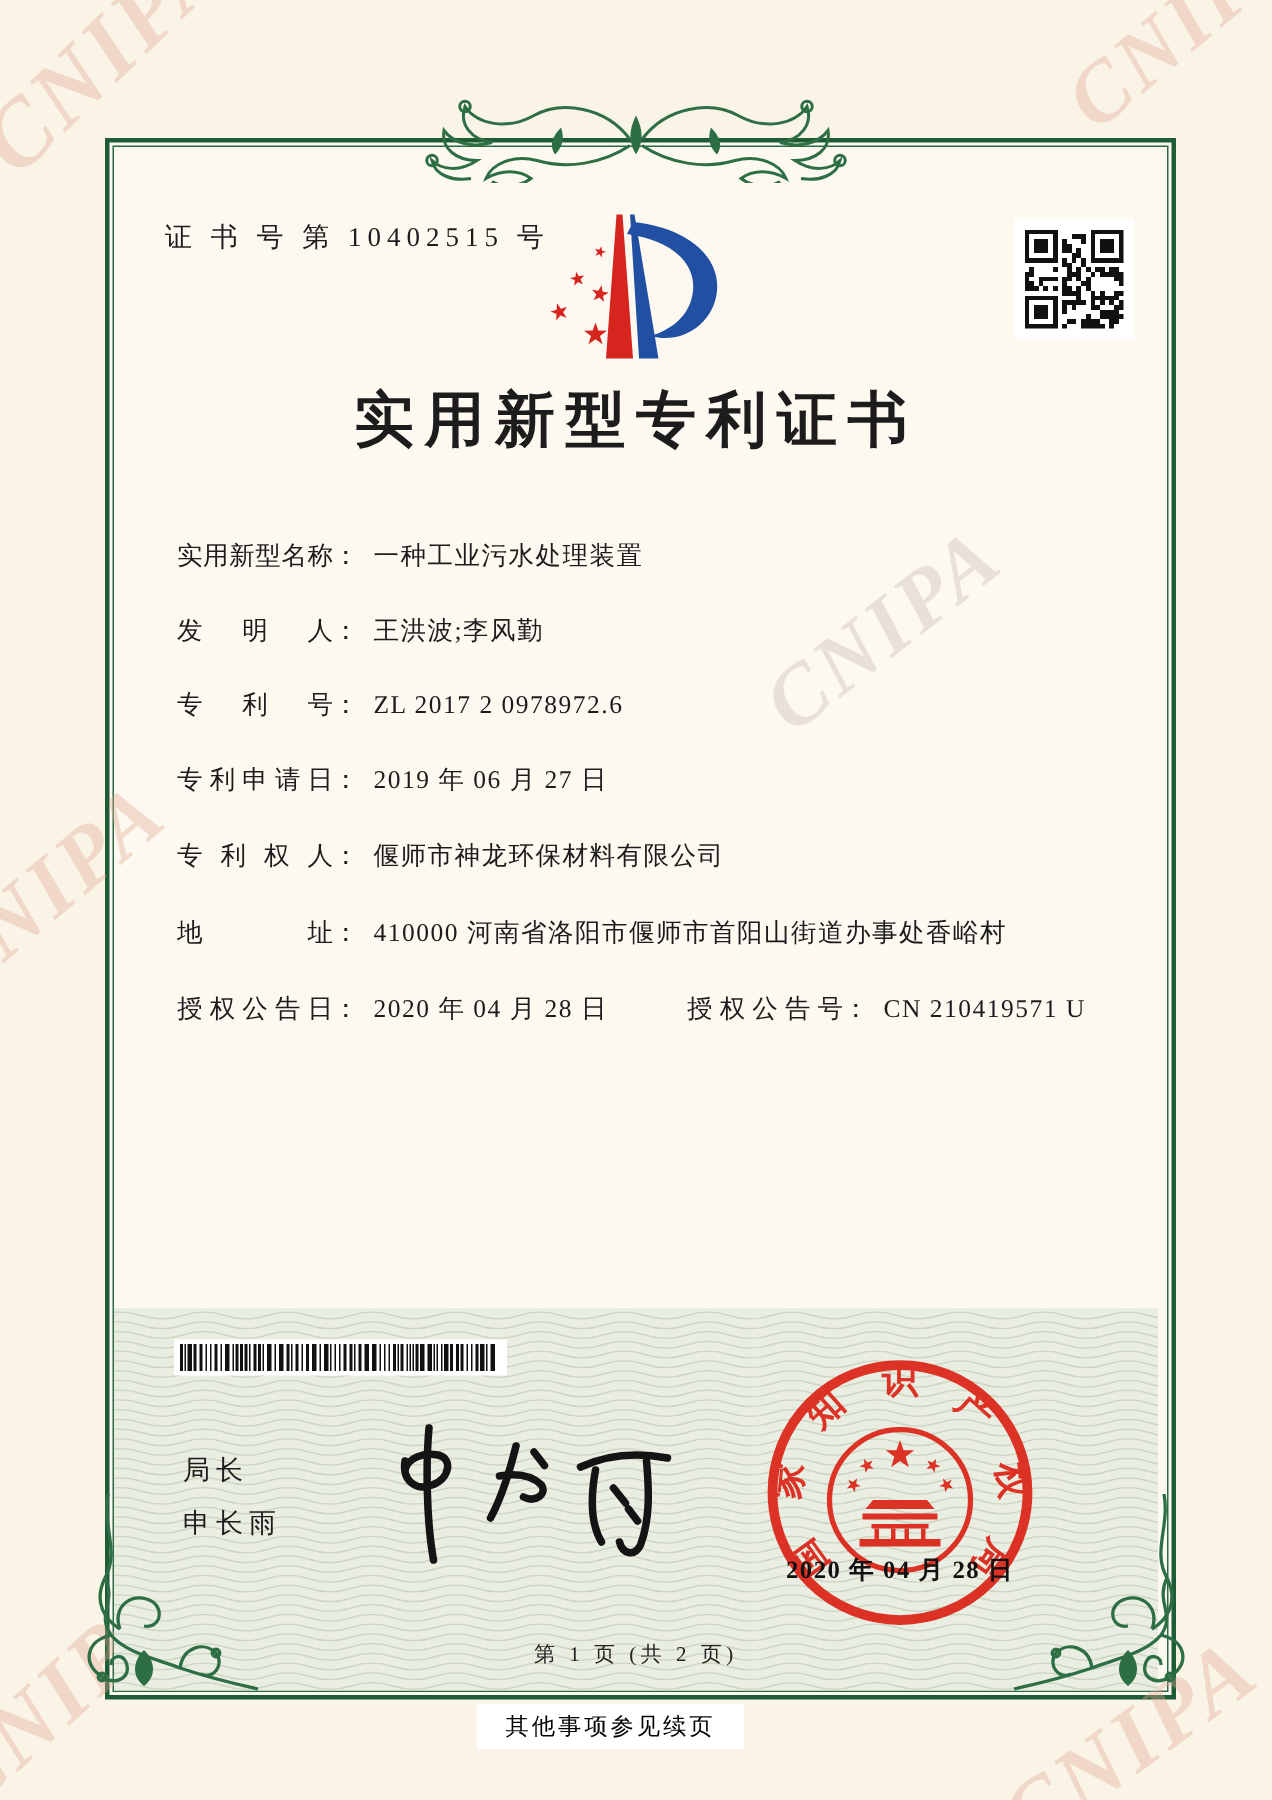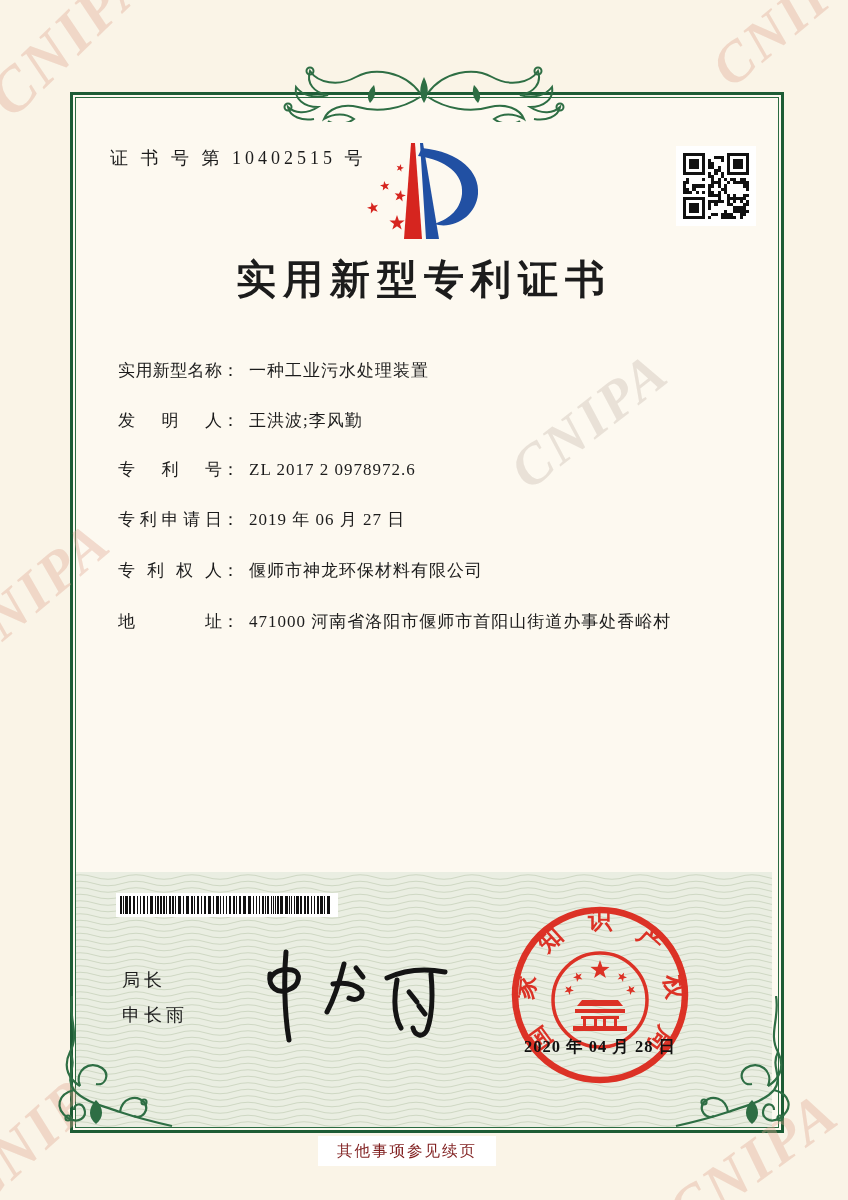--- a/index.html
+++ b/index.html
@@ -37,21 +37,21 @@
   .barcode{position:absolute;left:116px;top:893px;background:#fff;padding:3px 4px;z-index:4;line-height:0;}
   .sig-role{position:absolute;left:122px;top:968px;font-size:18px;letter-spacing:4px;z-index:4;}
   .sig-name{position:absolute;left:122px;top:1003px;font-size:18px;letter-spacing:4px;z-index:4;}
   .signature{position:absolute;left:248px;top:944px;z-index:5;}
   .seal{position:absolute;left:505px;top:900px;z-index:5;}
   .seal-date{position:absolute;left:505px;top:1036px;width:190px;text-align:center;font-size:16.5px;
              font-weight:600;letter-spacing:1px;color:#111;z-index:6;}
   .page-no{position:absolute;left:70px;top:1094px;width:708px;text-align:center;font-size:14px;
            letter-spacing:3px;z-index:4;color:#222;}
   .note-box{position:absolute;left:318px;top:1136px;width:178px;height:30px;background:#fff;z-index:4;
-            display:flex;align-items:center;justify-content:center;font-size:15.5px;letter-spacing:2px;color:#7f1d1d;}
+            display:flex;align-items:center;justify-content:center;font-size:15.5px;letter-spacing:2px;color:#000000;}
 </style>
 </head>
 <body>
 
 <div class="page">
 
   <span class="wm" style="left:-30px;top:0px;font-size:62px;transform:rotate(-44deg);">CNIPA</span>
   <span class="wm" style="left:698px;top:-16px;font-size:56px;transform:rotate(-40deg);">CNIPA</span>
   <span class="wm" style="left:498px;top:388px;font-size:56px;transform:rotate(-38deg);color:rgba(205,192,182,0.42);">CNIPA</span>
   <span class="wm" style="left:-64px;top:560px;font-size:58px;transform:rotate(-40deg);">CNIPA</span>
@@ -294,21 +294,27 @@
   <div class="field-row" style="top:458px;">
     <span class="jlabel">专利号</span><span class="fcolon">：</span><span class="fvalue">ZL 2017 2 0978972.6</span>
   </div>
   <div class="field-row" style="top:508px;">
     <span class="jlabel">专利申请日</span><span class="fcolon">：</span><span class="fvalue">2019 年 06 月 27 日</span>
   </div>
   <div class="field-row" style="top:559px;">
     <span class="jlabel">专利权人</span><span class="fcolon">：</span><span class="fvalue">偃师市神龙环保材料有限公司</span>
   </div>
   <div class="field-row" style="top:610px;">
-    <span class="jlabel">地址</span><span class="fcolon">：</span><span class="fvalue">471000 河南省洛阳市偃师市首阳山街道办事处香峪村</span>
+    <span class="jlabel">地址</span><span class="fcolon">：</span><span class="fvalue">410000 河南省洛阳市偃师市首阳山街道办事处香峪村</span>
+  </div>
+  <div class="field-row" style="top:661px;">
+    <span class="jlabel">授权公告日</span><span class="fcolon">：</span><span class="fvalue">2020 年 04 月 28 日</span>
+    <span class="pair2">
+      <span class="jlabel">授权公告号</span><span class="fcolon">：</span><span class="fvalue">CN 210419571 U</span>
+    </span>
   </div>
 
 
   <div class="barcode">
     <svg id="bc-svg" width="214" height="18" xmlns="http://www.w3.org/2000/svg">
         <rect x="0" y="0" width="2" height="18" fill="#111"></rect>
         <rect x="3" y="0" width="1" height="18" fill="#111"></rect>
         <rect x="5" y="0" width="3" height="18" fill="#111"></rect>
         <rect x="9" y="0" width="2" height="18" fill="#111"></rect>
         <rect x="13" y="0" width="2" height="18" fill="#111"></rect>
@@ -416,15 +422,16 @@
         <rect x="78" y="119" width="3" height="7"></rect>
         <rect x="89" y="119" width="3" height="7"></rect>
         <rect x="98" y="119" width="3" height="7"></rect>
         <rect x="109" y="119" width="3" height="7"></rect>
         <rect x="68" y="126" width="54" height="5"></rect>
       </g>
     </g>
   </svg>
   <div class="seal-date">2020 年 04 月 28 日</div>
 
+  <div class="page-no">第 1 页 (共 2 页)</div>
   <div class="note-box">其他事项参见续页</div>
 
 </div>
 
 </body></html>

